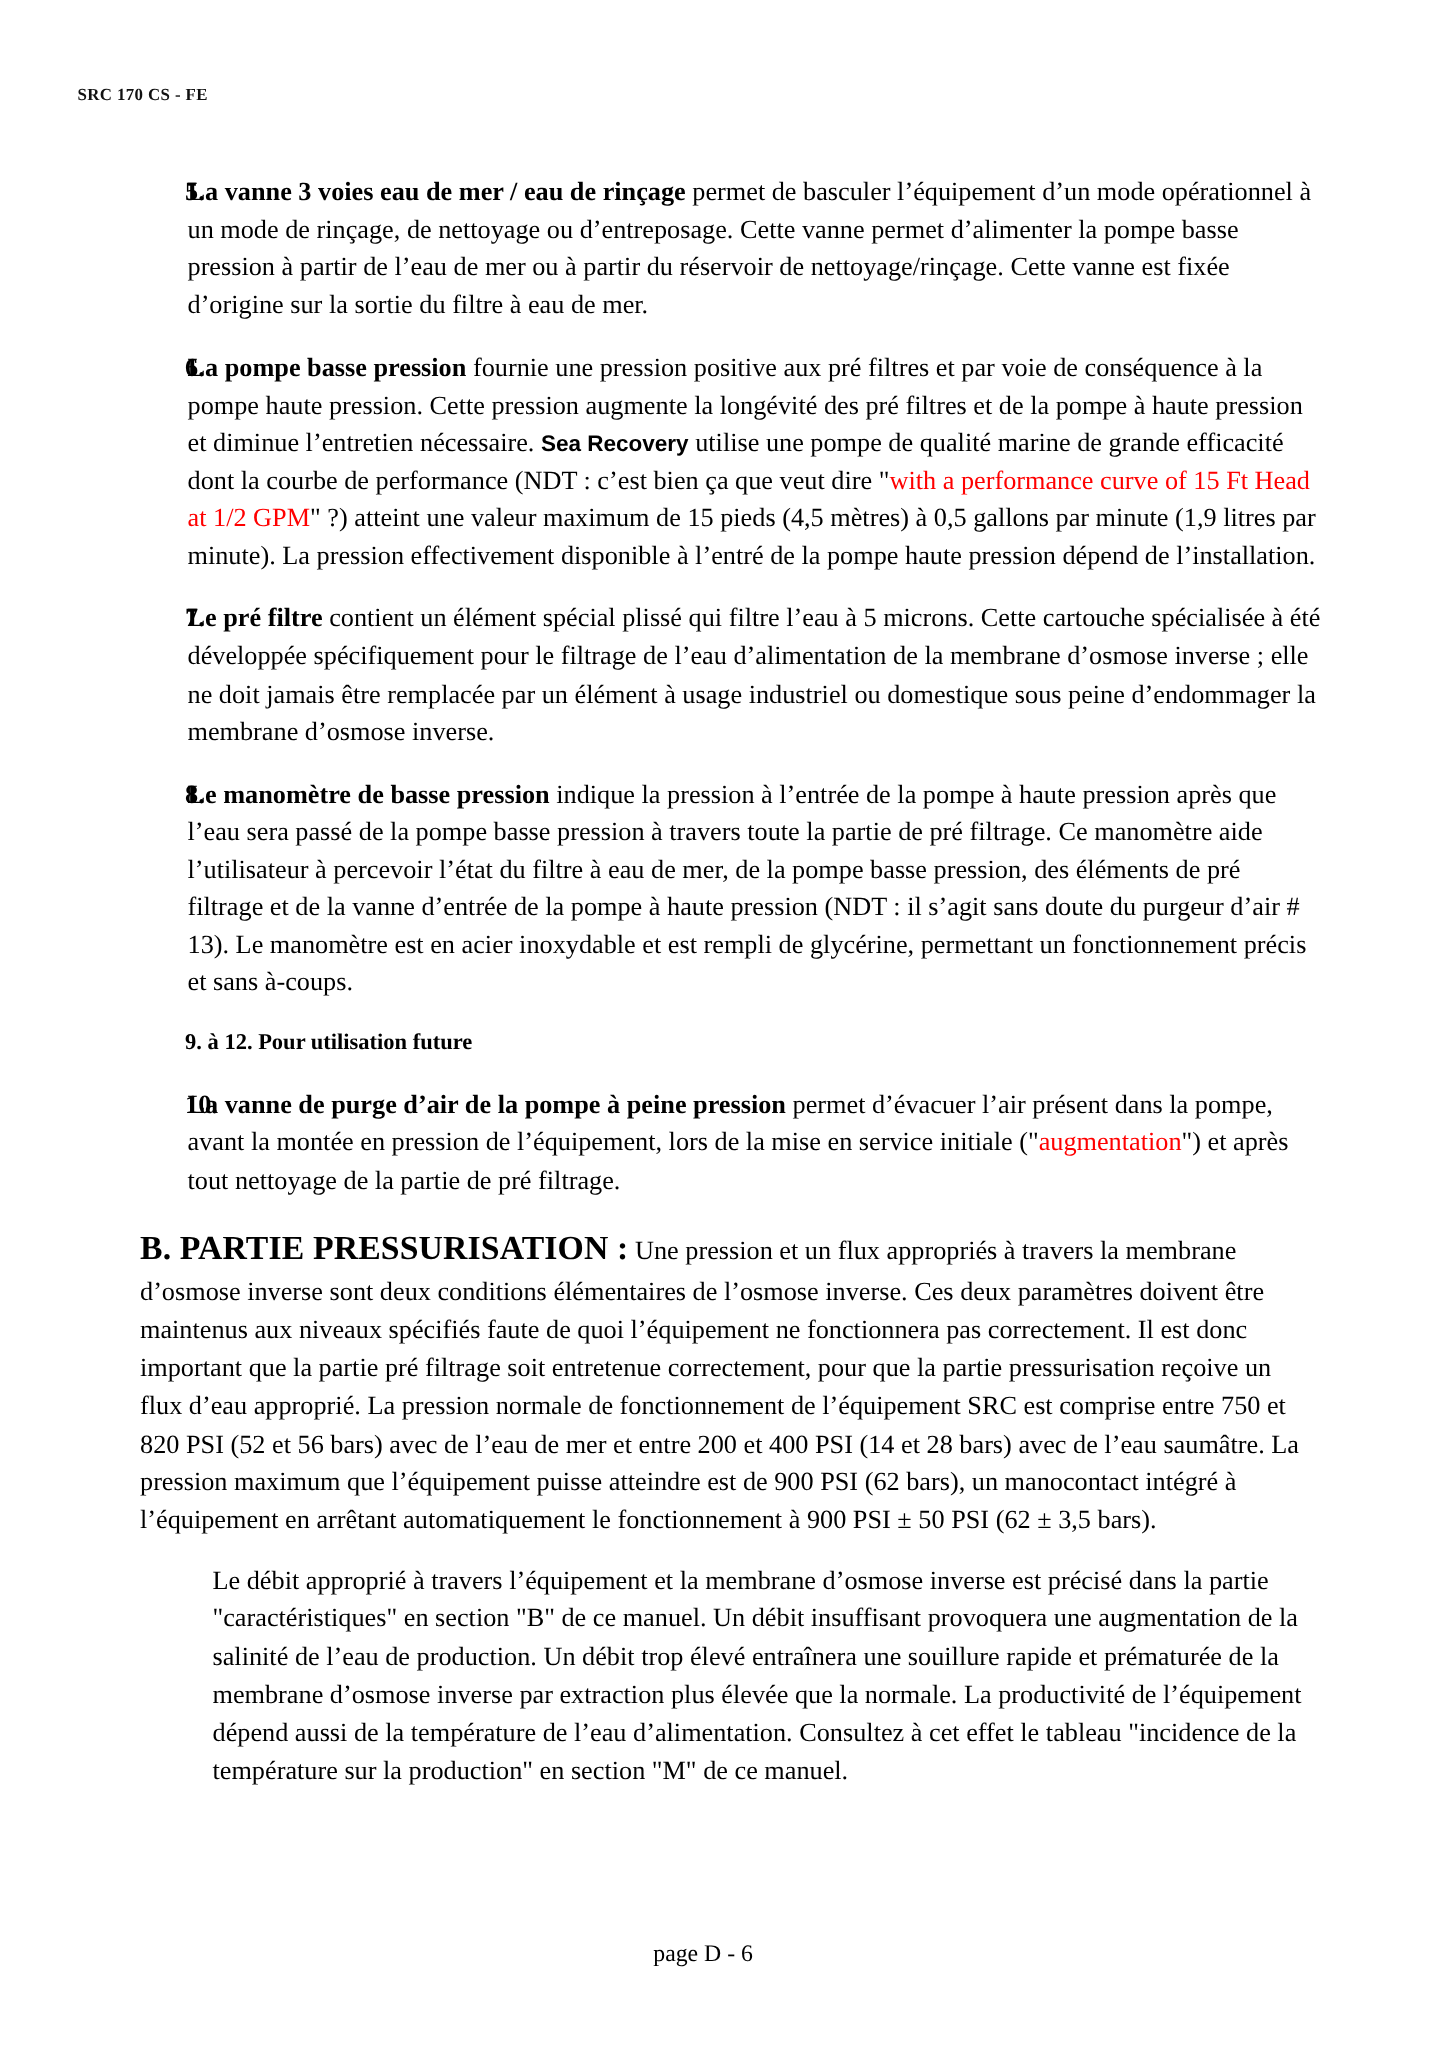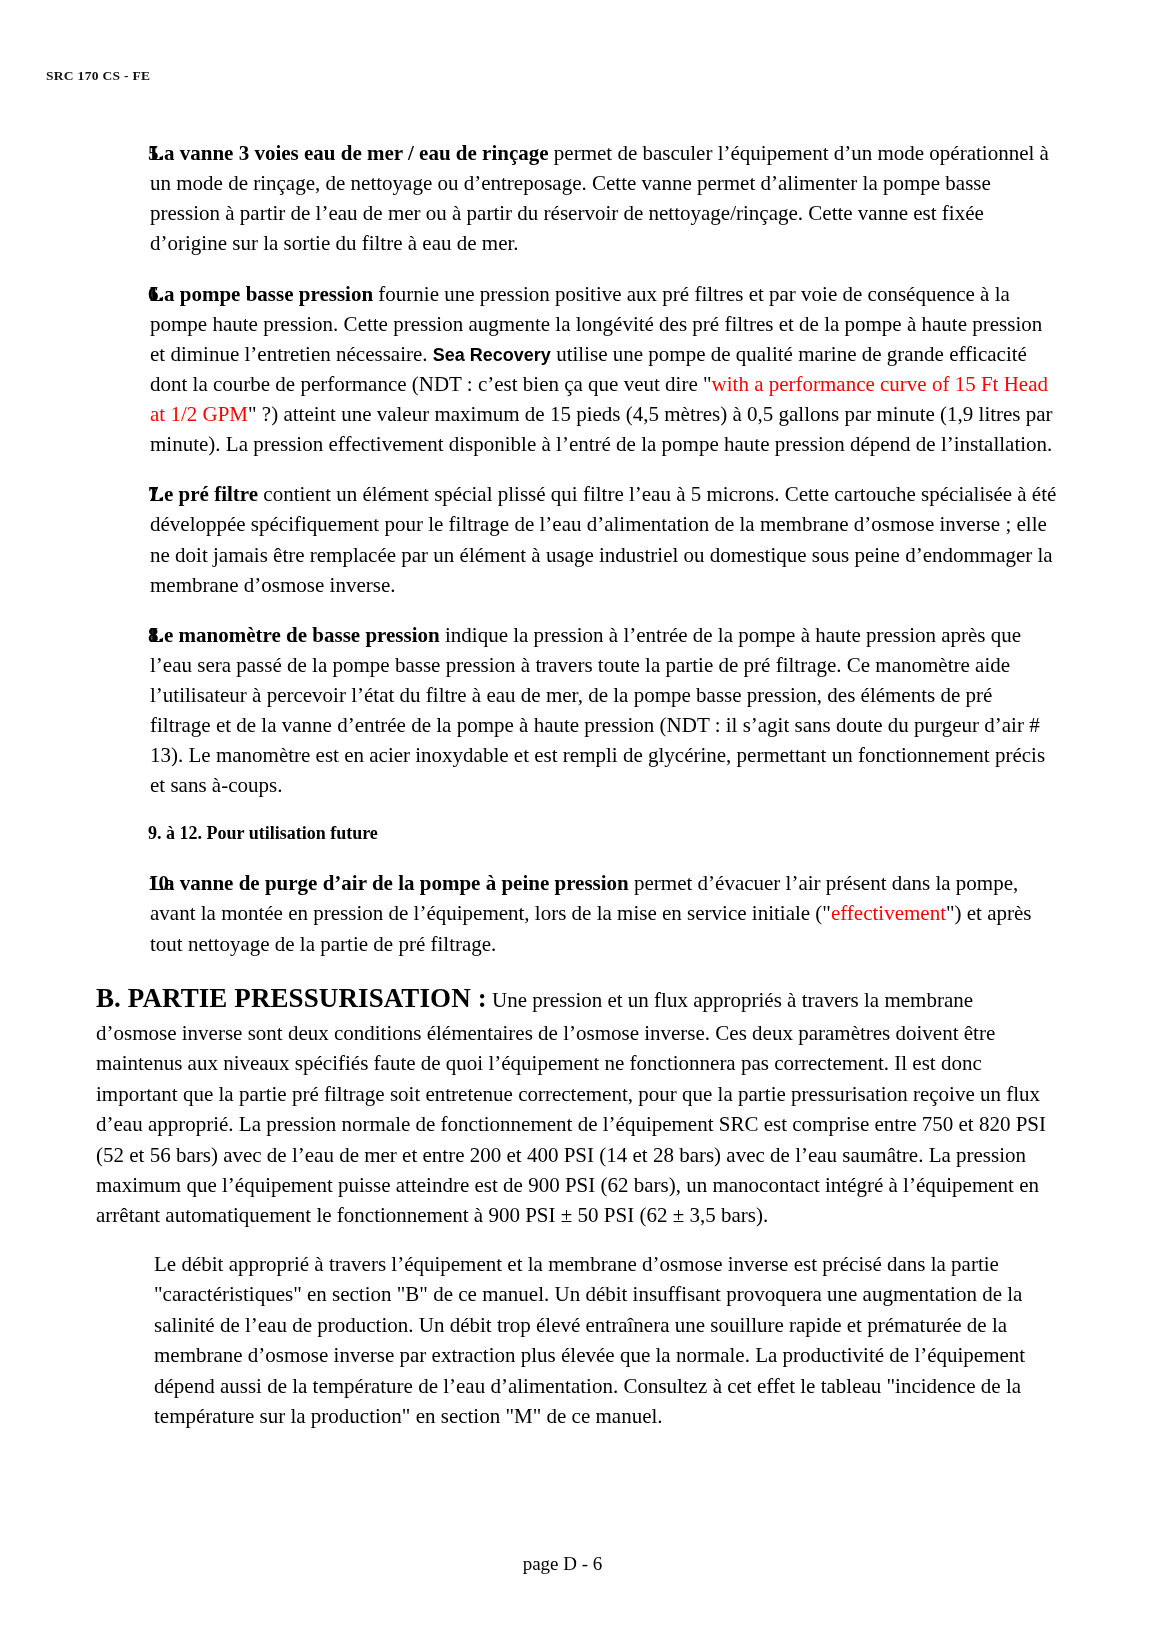--- a/index.html
+++ b/index.html
@@ -17,21 +17,21 @@
   }
   .page {
     position: relative;
     width: 1157px;
     height: 1637px;
     box-sizing: border-box;
   }
   .header {
     position: absolute;
     top: 68px;
-    left: 46px;
+    left: 62px;
     font-family: "Liberation Serif", "DejaVu Serif", serif;
     font-size: 13.5px;
     font-weight: bold;
     letter-spacing: 0.3px;
     color: #111;
   }
   .content {
     position: absolute;
     top: 138px;
     left: 96px;
@@ -79,21 +79,21 @@
     line-height: 1.45;
     margin-top: 8px;
     text-align: left;
   }
   .section-b .sect-title {
     font-size: 27px;
     font-weight: bold;
     letter-spacing: 0.1px;
   }
   .section-b p {
-    margin: 0;
+    margin: 16px;
     padding-left: 58px;
   }
   .section-b p.lead {
     padding-left: 0;
     text-indent: 0;
   }
   .section-b p.para2 {
     margin-top: 18px;
     padding-left: 58px;
   }
@@ -132,21 +132,21 @@
 
     <div class="num-item">
       <span class="marker">8.</span>
       <span class="body"><b>Le manomètre de basse pression</b><span> indique la pression à l’entrée de la pompe à haute pression après que l’eau sera passé de la pompe basse pression à travers toute la partie de pré filtrage. Ce manomètre aide l’utilisateur à percevoir l’état du filtre à eau de mer, de la pompe basse pression, des éléments de pré filtrage et de la vanne d’entrée de la pompe à haute pression (NDT : il s’agit sans doute du purgeur d’air # 13). Le manomètre est en acier inoxydable et est rempli de glycérine, permettant un fonctionnement précis et sans à-coups.</span></span>
     </div>
 
     <div class="heading-future">9. à 12. Pour utilisation future</div>
 
     <div class="num-item">
       <span class="marker">10.</span>
-      <span class="body"><b>La vanne de purge d’air de la pompe à peine pression</b><span> permet d’évacuer l’air présent dans la pompe, avant la montée en pression de l’équipement, lors de la mise en service initiale ("</span><span class="red">effectivement</span><span>") et après tout nettoyage de la partie de pré filtrage.</span></span>
+      <span class="body"><b>La vanne de purge d’air de la pompe à peine pression</b><span> permet d’évacuer l’air présent dans la pompe, avant la montée en pression de l’équipement, lors de la mise en service initiale ("</span><span class="red">augmentation</span><span>") et après tout nettoyage de la partie de pré filtrage.</span></span>
     </div>
 
     <div class="section-b">
       <p class="lead"><span class="sect-title">B. PARTIE PRESSURISATION :</span><span> Une pression et un flux appropriés à travers la membrane d’osmose inverse sont deux conditions élémentaires de l’osmose inverse. Ces deux paramètres doivent être maintenus aux niveaux spécifiés faute de quoi l’équipement ne fonctionnera pas correctement. Il est donc important que la partie pré filtrage soit entretenue correctement, pour que la partie pressurisation reçoive un flux d’eau approprié. La pression normale de fonctionnement de l’équipement SRC est comprise entre 750 et 820 PSI (52 et 56 bars) avec de l’eau de mer et entre 200 et 400 PSI (14 et 28 bars) avec de l’eau saumâtre. La pression maximum que l’équipement puisse atteindre est de 900 PSI (62 bars), un manocontact intégré à l’équipement en arrêtant automatiquement le fonctionnement à 900 PSI ± 50 PSI (62 ± 3,5 bars).</span></p>
       <p class="para2">Le débit approprié à travers l’équipement et la membrane d’osmose inverse est précisé dans la partie "caractéristiques" en section "B" de ce manuel. Un débit insuffisant provoquera une augmentation de la salinité de l’eau de production. Un débit trop élevé entraînera une souillure rapide et prématurée de la membrane d’osmose inverse par extraction plus élevée que la normale. La productivité de l’équipement dépend aussi de la température de l’eau d’alimentation. Consultez à cet effet le tableau "incidence de la température sur la production" en section "M" de ce manuel.</p>
     </div>
 
   </div>
 
   <div class="footer">

